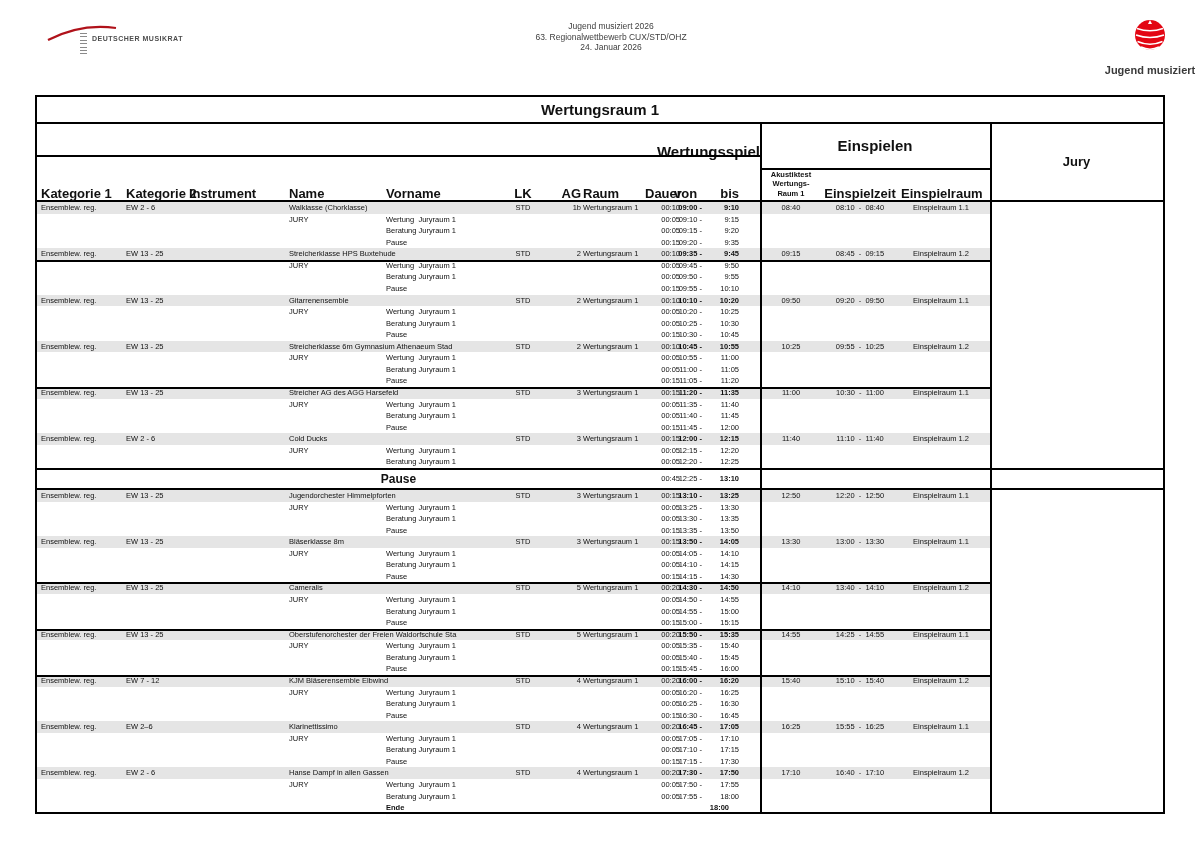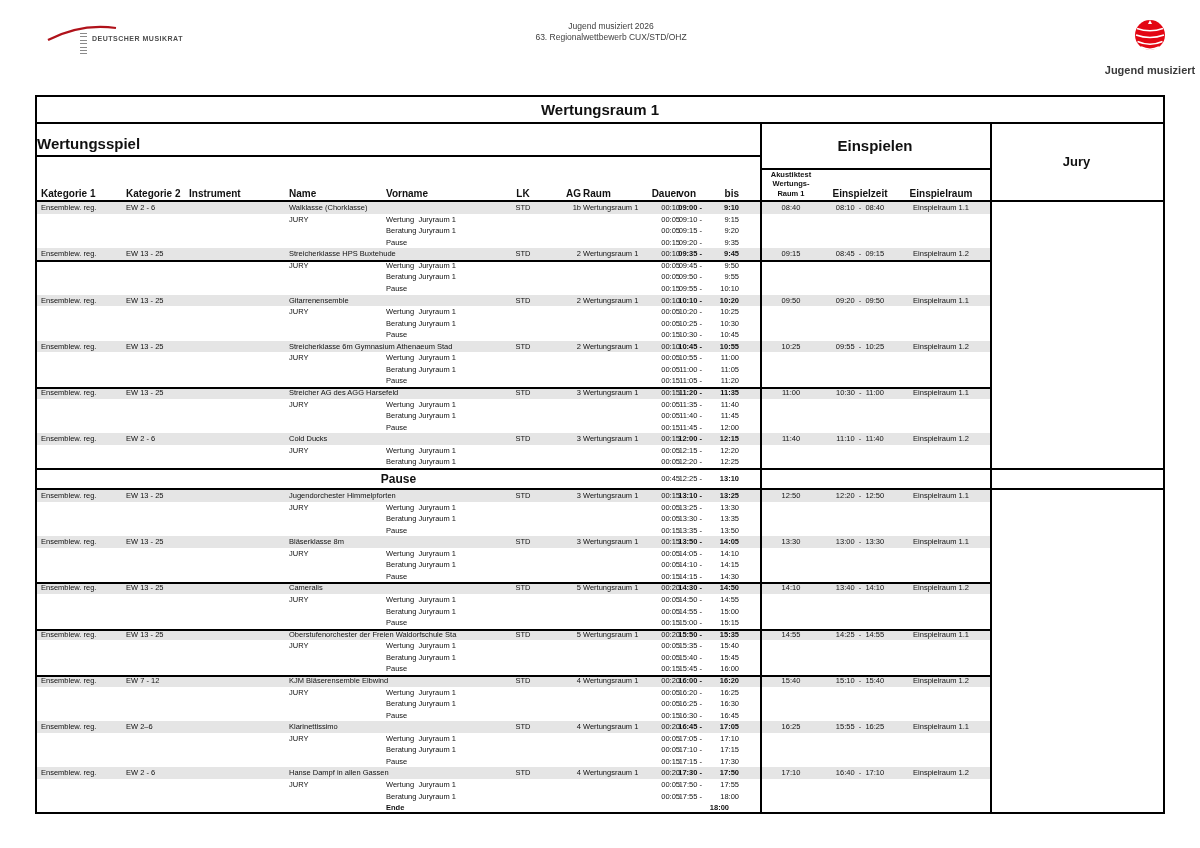--- a/index.html
+++ b/index.html
@@ -15,26 +15,26 @@
   .mk-text{position:absolute;left:45px;top:15px;font-size:7px;font-weight:bold;color:#4d4d4d;letter-spacing:.5px;white-space:nowrap;}
   .ev-header{position:absolute;left:360px;top:21px;width:480px;text-align:center;font-size:8.5px;line-height:10.5px;color:#404040;}
   .jm-logo{position:absolute;left:1083px;top:18px;width:112px;height:50px;text-align:center;}
   .jm-text{position:absolute;left:0;top:34px;width:112px;font-size:11px;font-weight:bold;color:#3a3a3a;margin-top:12px;}
 
   
   .sheet{position:absolute;left:35px;top:95px;width:1130px;height:719px;border:2px solid #000;background:#fff;}
   .t-title{position:absolute;left:0;top:0;width:100%;height:27px;line-height:26px;text-align:center;
     font-size:15px;font-weight:bold;border-bottom:2px solid #000;}
   .t-head{position:absolute;left:0;top:27px;width:100%;height:78px;border-bottom:2px solid #000;}
-  .ws-label{position:absolute;left:0;top:4px;width:723px;height:31px;line-height:31px;text-align:left;font-size:15px;font-weight:bold;}
+  .ws-label{position:absolute;left:0;top:12px;width:723px;height:31px;line-height:31px;text-align:right;font-size:15px;font-weight:bold;}
   .ws-line{position:absolute;left:0;top:31px;width:723px;height:2px;background:#000;}
   .es-label{position:absolute;left:723px;top:0;width:230px;height:44px;line-height:44px;text-align:center;font-size:15px;font-weight:bold;}
   .es-line{position:absolute;left:723px;top:44px;width:230px;height:2px;background:#000;}
   .jury-label{position:absolute;left:953px;top:0;width:173px;height:76px;line-height:76px;text-align:center;font-size:13px;font-weight:bold;}
-  .hcell{position:absolute;bottom:2px;font-size:10px;font-weight:bold;line-height:9px;white-space:pre;}
+  .hcell{position:absolute;bottom:2px;font-size:13px;font-weight:bold;line-height:9px;white-space:pre;}
   .aku-label{position:absolute;left:725px;bottom:2px;width:58px;text-align:center;font-size:7.5px;font-weight:bold;line-height:9.5px;}
   .vline{position:absolute;top:27px;bottom:0;width:2px;background:#000;}
   .vl1{left:723px;} .vl2{left:953px;}
 
   
   .t-body{position:absolute;left:0;top:105px;width:100%;bottom:0;overflow:hidden;}
   .row{position:relative;width:953px;height:11.569px;line-height:11.7px;font-size:7.5px;}
   .row.brk{width:1130px;height:22px;line-height:22px;
     box-shadow:inset 0 2px 0 #000, inset 0 -2px 0 #000;}
   .row.bt{box-shadow:inset 0 2px 0 #000;}
@@ -66,20 +66,21 @@
   <div class="mk-logo">
     <svg class="mk-arc" width="70" height="20" viewBox="0 0 70 20">
       <path d="M1,18 Q34,1 69,6" fill="none" stroke="#b0121a" stroke-width="2.2"></path>
     </svg>
     <div class="mk-ladder"></div>
     <div class="mk-text">DEUTSCHER MUSIKRAT</div>
   </div>
   <div class="ev-header">
     <div>Jugend musiziert 2026</div>
     <div>63. Regionalwettbewerb CUX/STD/OHZ</div>
+    <div>24. Januar 2026</div>
   </div>
   <div class="jm-logo">
     <svg width="112" height="34" viewBox="0 0 112 34">
       <g transform="translate(41,1)">
         <circle cx="15" cy="16" r="15" fill="#e30613"></circle>
         <path d="M2,9.5 Q15,14 28,9.5" fill="none" stroke="#fff" stroke-width="1.6"></path>
         <path d="M1,16 Q15,21 29,16" fill="none" stroke="#fff" stroke-width="1.6"></path>
         <path d="M2.5,22.5 Q15,28 27.5,22.5" fill="none" stroke="#fff" stroke-width="1.6"></path>
         <path d="M6,28 Q15,32.5 24,28" fill="none" stroke="#fff" stroke-width="1.6"></path>
         <path d="M15,1 L13,5 L17,5 Z" fill="#fff"></path>

